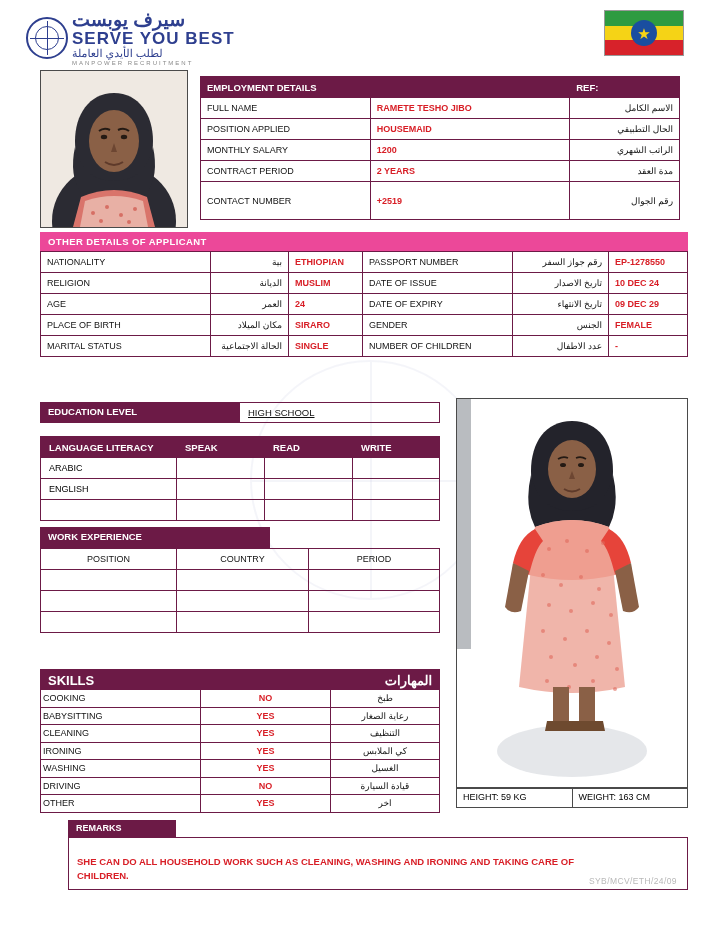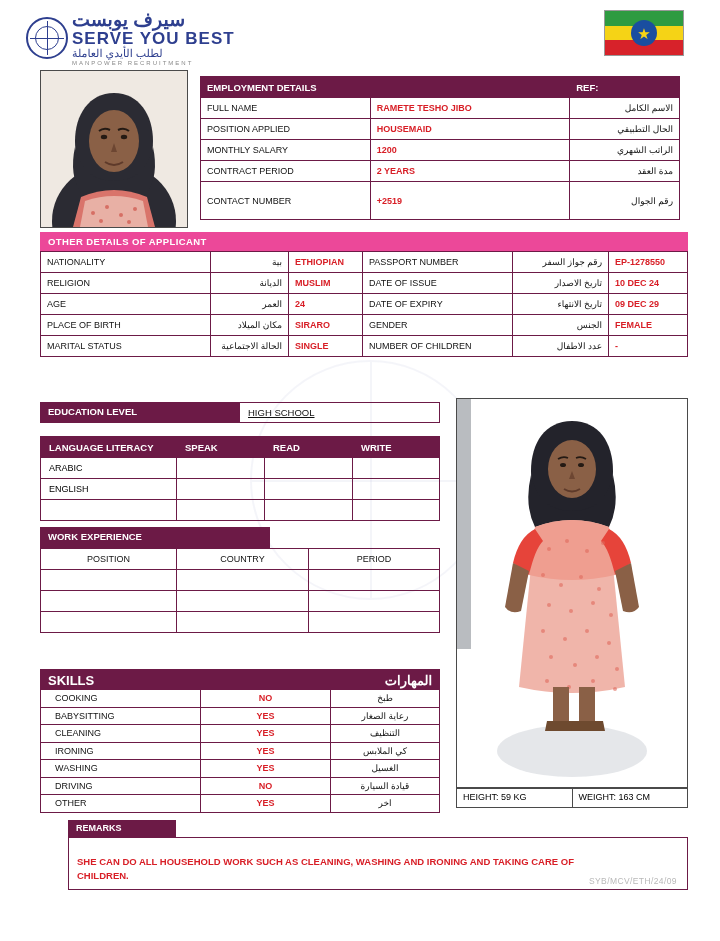--- a/index.html
+++ b/index.html
@@ -225,21 +225,21 @@
     background: #6c1a46; color: #fff;
     font-size: 13px; font-weight: bold;
   }
   .skills-head .l { padding: 4px 8px; flex: 1; }
   .skills-head .r { padding: 4px 8px; direction: rtl; }
   .skills-table { width: 100%; table-layout: fixed; }
   .skills-table td {
     border: 1px solid #6c1a46;
     height: 17.5px;
     font-size: 9px;
-    padding: 1px 14px;
+    padding: 1px 2px;
   }
   .sk-name { width: 160px; }
   .sk-val  { width: 130px; text-align: center; }
   .sk-ar   { direction: rtl; text-align: center; }
 
   
   .big-photo {
     position: absolute;
     left: 456px; top: 398px;
     width: 232px; height: 390px;

